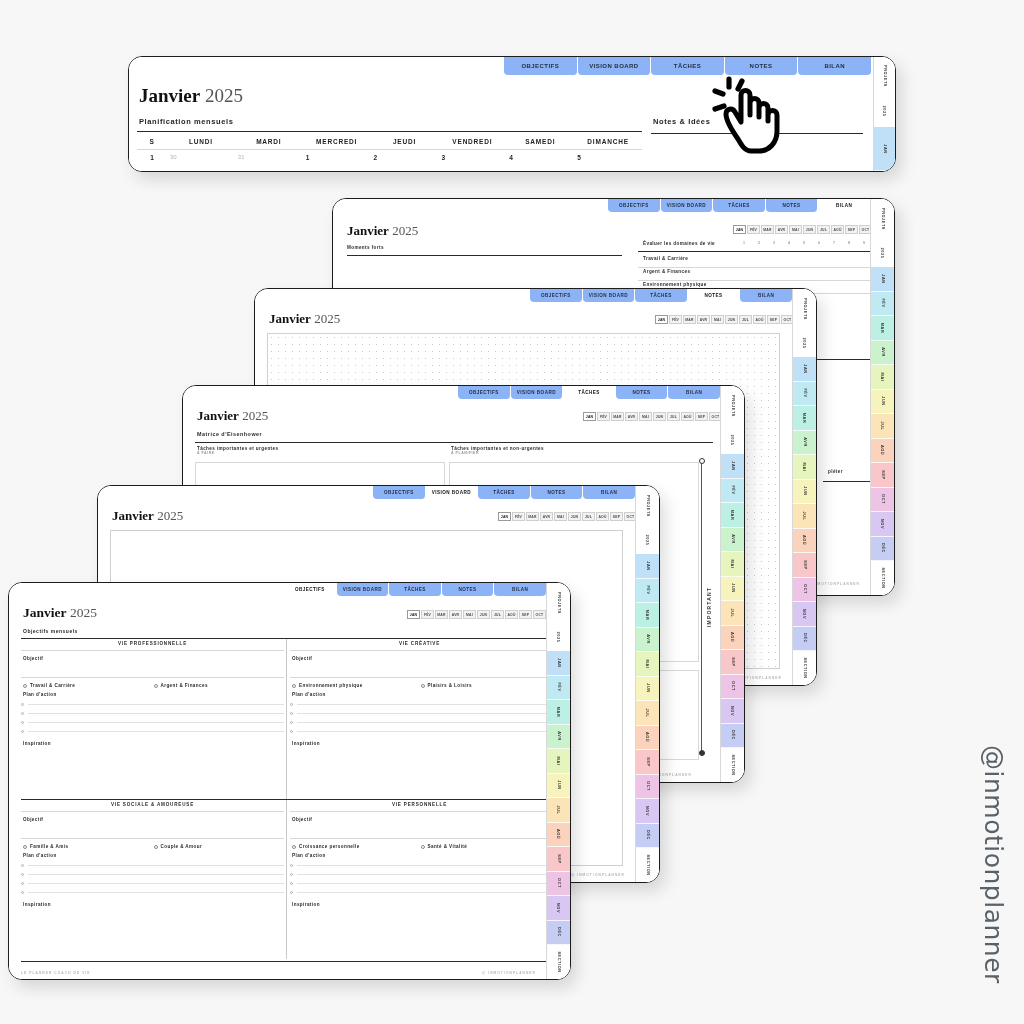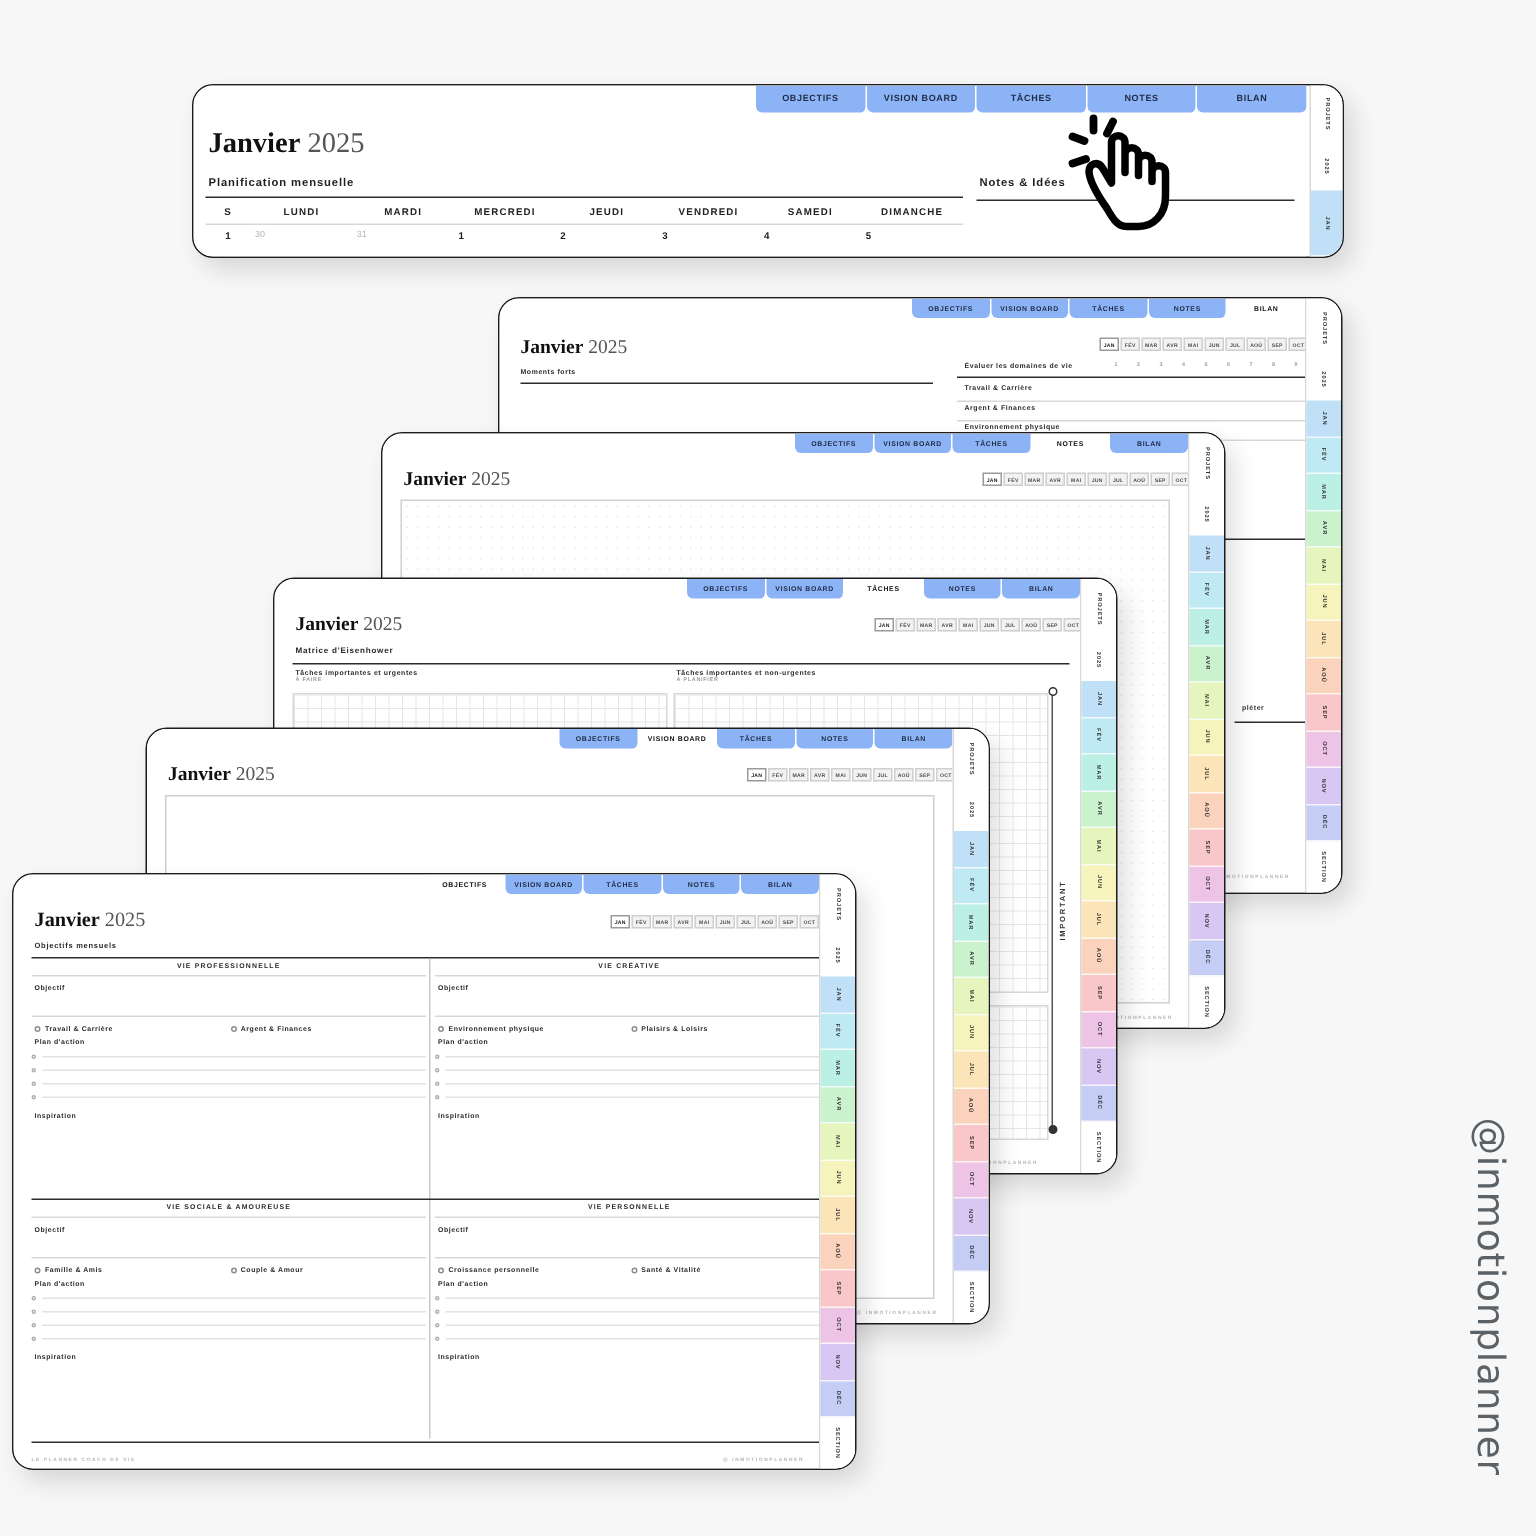--- a/index.html
+++ b/index.html
@@ -795,21 +795,21 @@
         <div class="tab" style="font-size:6px;">TÂCHES</div>
         <div class="tab" style="font-size:6px;">NOTES</div>
         <div class="tab" style="font-size:6px;">BILAN</div>
       </div>
 
       <div class="title" style="position:absolute;left:10px;top:28px;font-size:19px;">
         <b>Janvier</b>
         <i>2025</i>
       </div>
 
-      <div style="position:absolute;left:10px;top:60px;font-size:7.5px;font-weight:700;letter-spacing:.6px;color:#1f1f1f;">Planification mensuelle</div>
+      <div style="position:absolute;left:10px;top:60px;font-size:7.5px;font-weight:700;letter-spacing:.6px;color:#1f1f1f;">Planification mensuels</div>
       <div class="hr" style="position:absolute;left:8px;top:74px;width:505px;"></div>
 
       <div style="position:absolute;left:8px;top:76px;width:505px;display:flex;height:16px;align-items:center;">
         <div style="flex:0 0 30px;text-align:center;font-size:6.5px;font-weight:700;letter-spacing:.8px;color:#222;">S</div>
         <div style="flex:1;text-align:center;font-size:6.5px;font-weight:700;letter-spacing:.8px;color:#222;">LUNDI</div>
         <div style="flex:1;text-align:center;font-size:6.5px;font-weight:700;letter-spacing:.8px;color:#222;">MARDI</div>
         <div style="flex:1;text-align:center;font-size:6.5px;font-weight:700;letter-spacing:.8px;color:#222;">MERCREDI</div>
         <div style="flex:1;text-align:center;font-size:6.5px;font-weight:700;letter-spacing:.8px;color:#222;">JEUDI</div>
         <div style="flex:1;text-align:center;font-size:6.5px;font-weight:700;letter-spacing:.8px;color:#222;">VENDREDI</div>
         <div style="flex:1;text-align:center;font-size:6.5px;font-weight:700;letter-spacing:.8px;color:#222;">SAMEDI</div>

